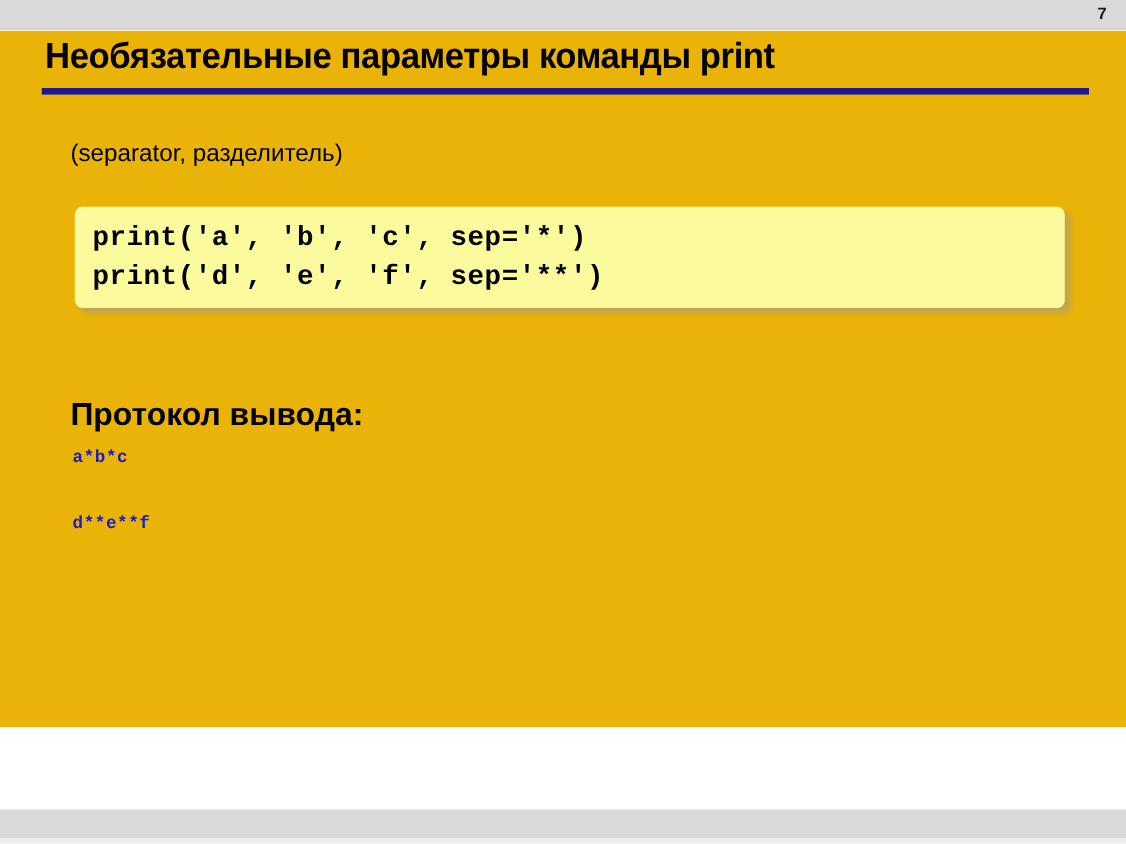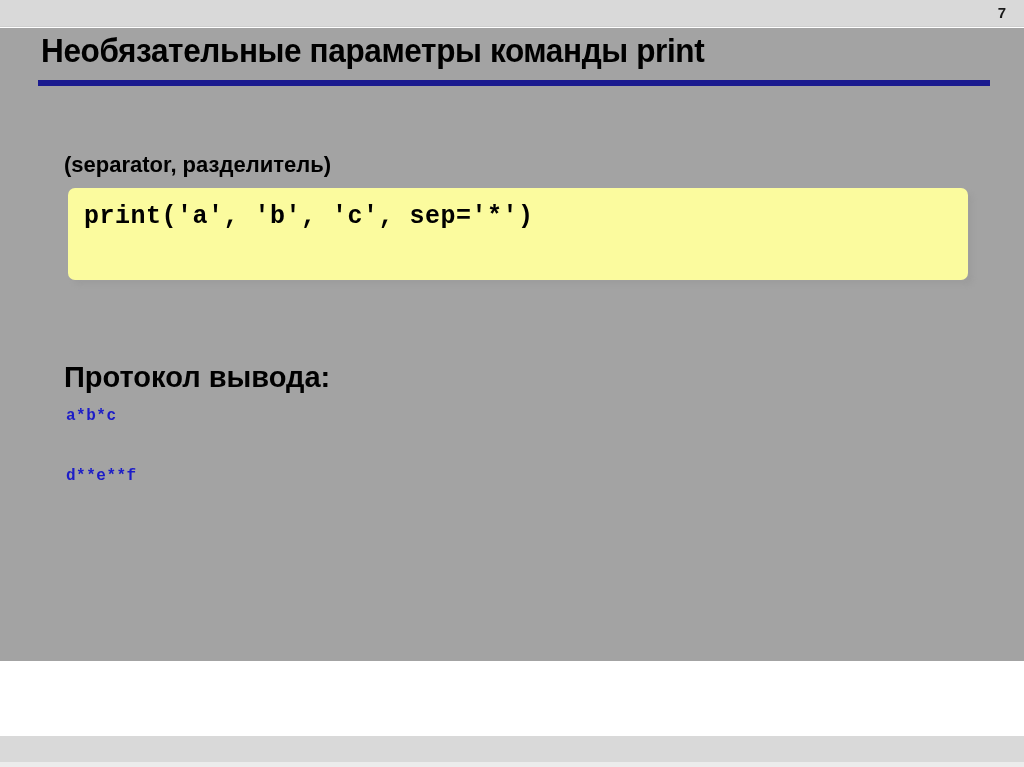--- a/index.html
+++ b/index.html
@@ -54,21 +54,21 @@
     background: #ececec;
   }
 
   
   .slide {
     position: absolute;
     left: 0;
     top: 28px;
     width: 1024px;
     height: 633px;
-    background: #a3a3a3;
+    background: #eab308;
   }
 
   
   .slide-title {
     position: absolute;
     left: 41px;
     top: 4px;
     width: 960px;
     font-size: 33px;
     font-weight: 700;
@@ -94,23 +94,23 @@
     left: 64px;
     top: 76px;
     font-size: 22px;
     font-weight: 700;
     color: #000000;
     white-space: nowrap;
   }
   .param-subheading {
     position: absolute;
     left: 64px;
-    top: 124px;
+    top: 98px;
     font-size: 22px;
-    font-weight: 700;
+    font-weight: 400;
     color: #000000;
     white-space: nowrap;
     text-align: center;
   }
 
   
   .code-block {
     position: absolute;
     left: 68px;
     top: 160px;
@@ -166,20 +166,21 @@
 
   <div class="slide-title">Необязательные параметры команды print</div>
 
   <div class="title-rule"></div>
 
 
   <div class="param-subheading">(separator, разделитель)</div>
 
   <div class="code-block">
     <div class="code-line">print('a', 'b', 'c', sep='*')</div>
+    <div class="code-line">print('d', 'e', 'f', sep='**')</div>
   </div>
 
   <div class="output-heading">Протокол вывода:</div>
 
   <div class="output-line output-line-1">a*b*c</div>
 
   <div class="output-line output-line-2">d**e**f</div>
 
 </div>
 

